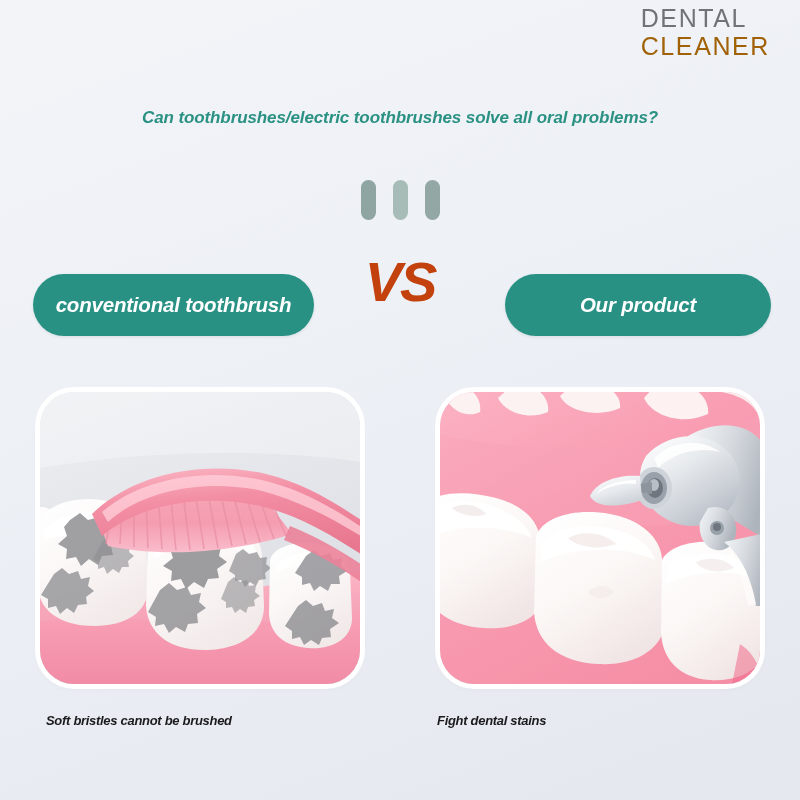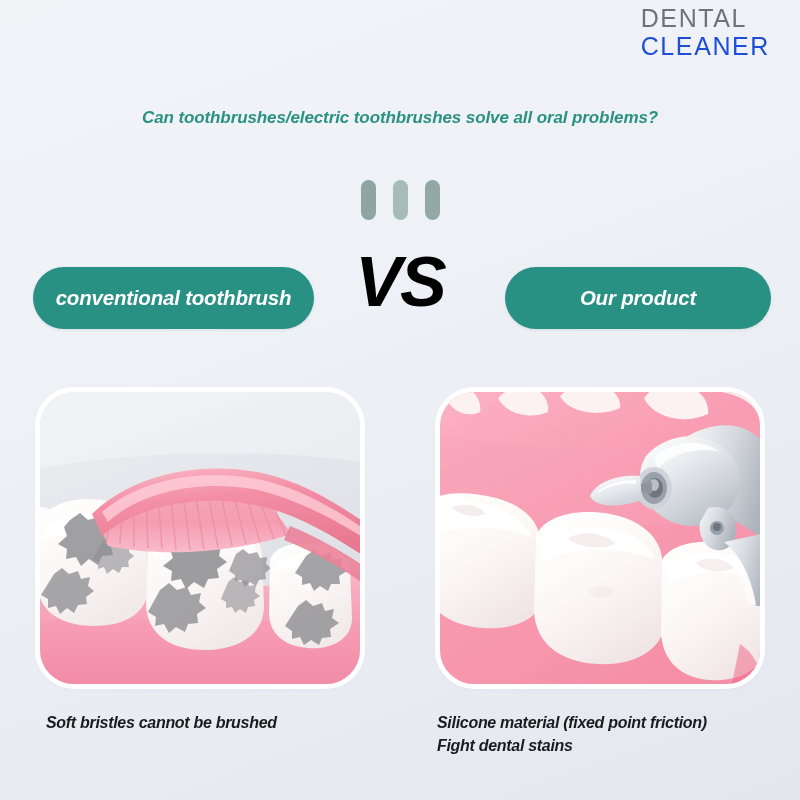--- a/index.html
+++ b/index.html
@@ -25,21 +25,21 @@
   }
   .brand-top {
     font-size: 25px;
     letter-spacing: 1.6px;
     color: #6f7276;
     font-weight: 400;
   }
   .brand-bottom {
     font-size: 25px;
     letter-spacing: 1.6px;
-    color: #1d4ed8;
+    color: #a16207;
     font-weight: 400;
   }
 
   
   .headline {
     position: absolute;
     top: 108px;
     left: 0;
     width: 800px;
     text-align: center;
@@ -66,21 +66,21 @@
     height: 40px;
     border-radius: 9px;
   }
   .pip.a { background: #8fa5a1; }
   .pip.b { background: #a8bcb7; }
   .pip.c { background: #93a8a4; }
 
   
   .vs-row {
     position: absolute;
-    top: 267px;
+    top: 274px;
     left: 0;
     width: 668px;
     height: 80px;
     padding-left: 6px;
   }
   .pill {
     position: absolute;
     top: 0;
     height: 62px;
     background: #289184;
@@ -97,24 +97,24 @@
   }
   .pill-left  { left: 33px;  width: 281px; }
   .pill-right { left: 505px; width: 266px; font-style: italic; }
 
   .vs-text {
     position: absolute;
     left: 0;
     top: -20px;
     width: 800px;
     text-align: center;
-    font-size: 70px;
+    font-size: 56px;
     font-weight: bold;
     font-style: italic;
-    color: #000000;
+    color: #c2410c;
     letter-spacing: -2px;
     line-height: 1;
   }
 
   
   .card {
     position: absolute;
     top: 392px;
     width: 320px;
     height: 292px;
@@ -129,21 +129,21 @@
     position: absolute;
     inset: 0;
     overflow: hidden;
   }
   .card-media svg { display: block; width: 100%; height: 100%; }
 
   
   .caption {
     position: absolute;
     top: 712px;
-    font-size: 16px;
+    font-size: 13px;
     font-weight: bold;
     font-style: italic;
     color: #1b1b1d;
     line-height: 1.42;
     letter-spacing: -0.3px;
     white-space: nowrap;
   }
   .caption-left  { left: 46px; }
   .caption-right { left: 437px; }
   .caption .line { display: block; }
@@ -352,15 +352,14 @@
       <path d="M292 160 C 304 174, 312 192, 316 212 L 308 214 C 304 192, 298 174, 288 164 Z" fill="#ffffff" opacity="0.5"></path>
     </svg>
   </div>
 </div>
 
 <div class="caption caption-left">
   <span class="line">Soft bristles cannot be brushed</span>
 </div>
 
 <div class="caption caption-right">
-  <span class="line">Silicone material (fixed point friction)</span>
   <span class="line">Fight dental stains</span>
 </div>
 
 </body></html>

